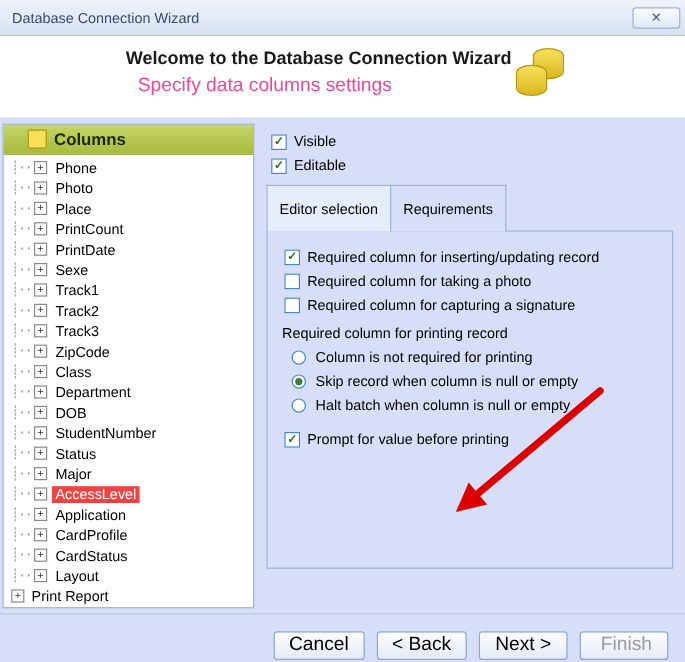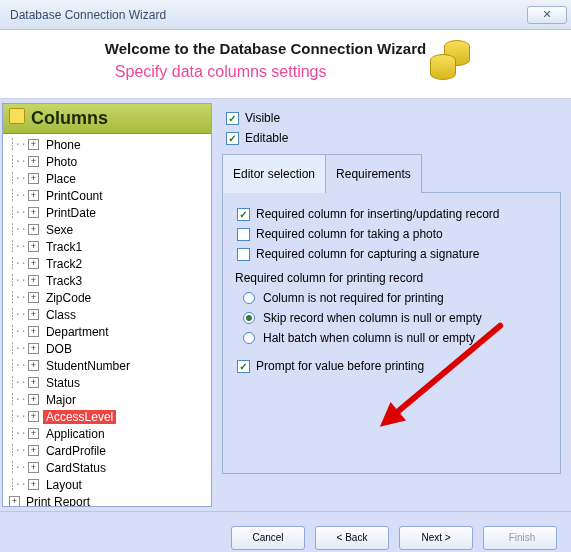--- a/index.html
+++ b/index.html
@@ -51,23 +51,23 @@
   
   .col-panel {
     width: 210px;
     background:#fff;
     border:1px solid #8fa8d8;
     margin:4px 4px 4px 2px;
     display:flex; flex-direction:column;
   }
   .col-header {
     background: linear-gradient(#c6d568,#a8bb3e);
-    padding:4px 6px;
-    font-weight:bold; font-size:18px; color:#1a2a00;
-    display:flex; align-items:flex-start; gap:6px;
+    padding:4px 20px;
+    font-weight:bold; font-size:14px; color:#1a2a00;
+    display:flex; align-items:flex-end; gap:6px;
     border-bottom:1px solid #8a9e2e;
   }
   .col-header .cicon {
     width:16px;height:16px;background:#f7df5a;border:1px solid #b2940a;border-radius:2px;
   }
   .tree {
     flex:1; overflow-y:auto; overflow-x:hidden;
     padding:2px 0 2px 6px;
   }
   .tree-row {
@@ -144,21 +144,21 @@
     height:52px;
     border-top:1px solid #b8c6e0;
     background:#d6dff7;
     display:flex; align-items:center; justify-content:flex-end;
     gap:10px; padding:0 14px;
   }
   .btn {
     min-width:74px; height:24px;
     border:1px solid #8fa8d8; border-radius:3px;
     background:linear-gradient(#fdfdfe,#e3ebf8);
-    font-size:10px; color:#000;
+    font-size:16px; color:#000;
     display:inline-flex;align-items:center;justify-content:center;
     padding:0 12px;
   }
   .btn.disabled { color:#9a9a9a;padding-left:16px; }
 </style>
 </head>
 <body>
 
 <div class="titlebar">
   <span>Database Connection Wizard</span>

